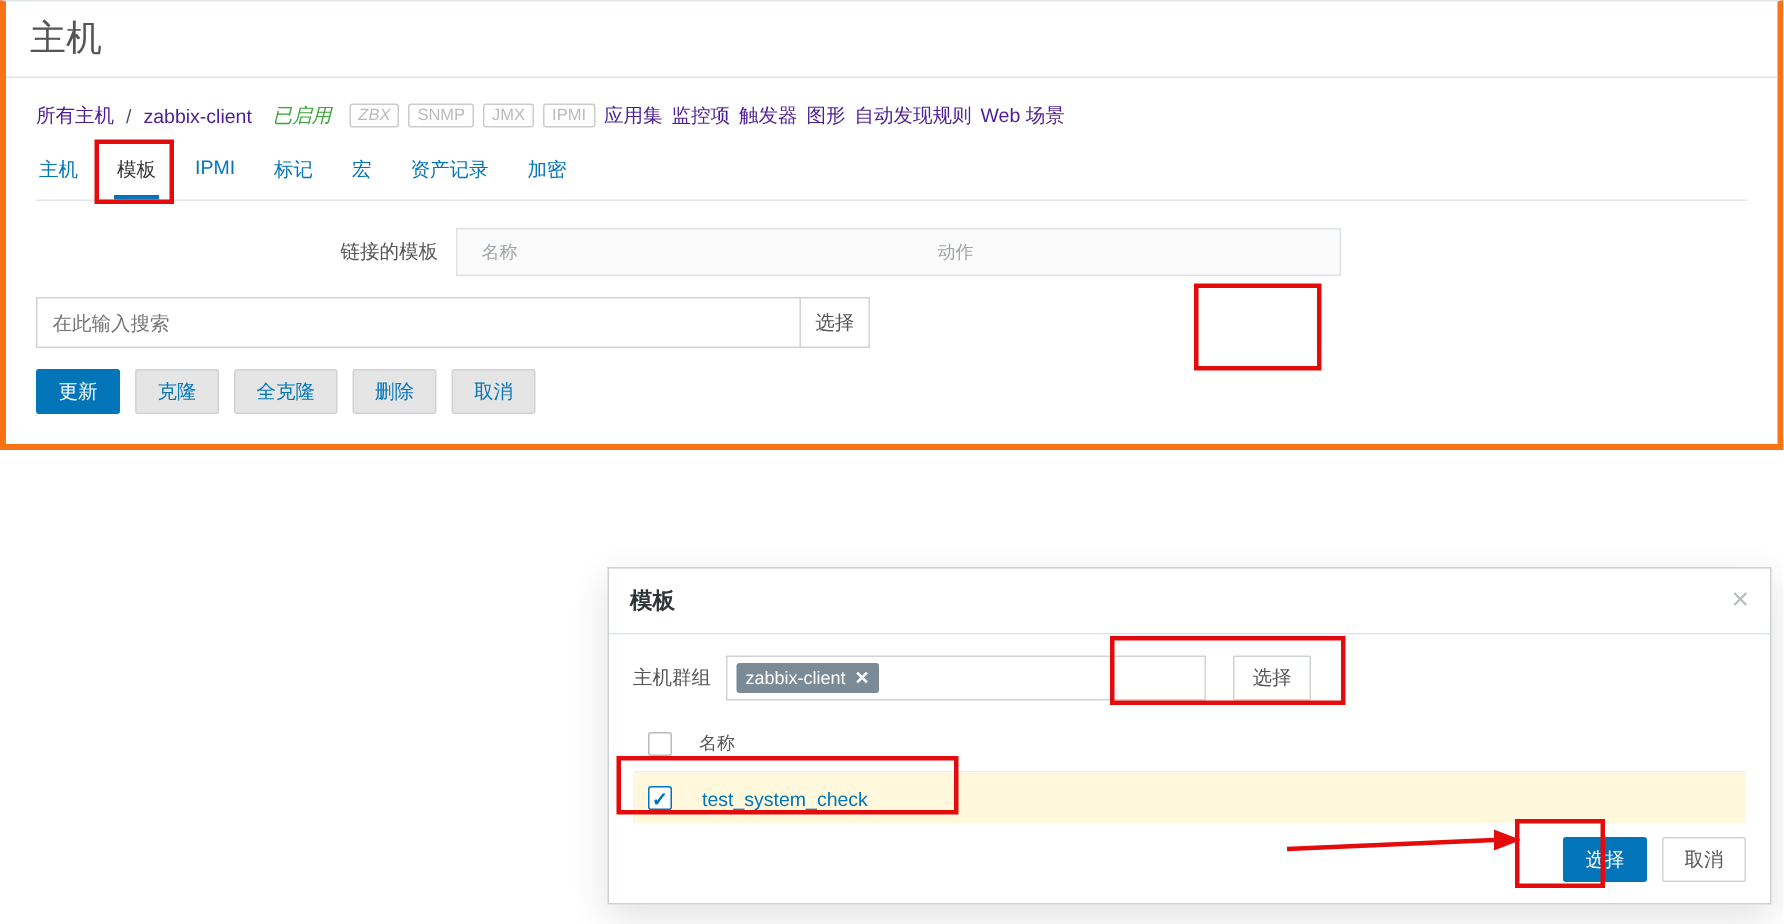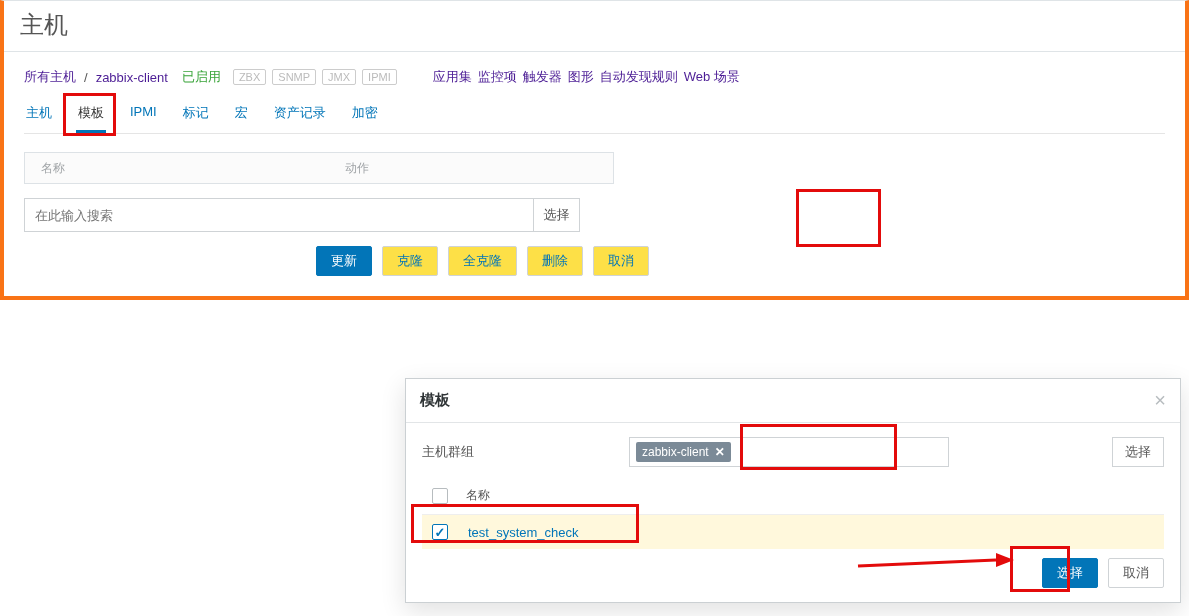--- a/index.html
+++ b/index.html
@@ -22,34 +22,34 @@
   
   .form-area { padding: 18px 0 14px 0; }
   .form-row { display: flex; align-items: center; margin-bottom: 14px; }
   .form-label { width: 280px; text-align: right; padding-right: 12px; font-size: 13px; color: #555; }
   .form-field { flex: 0 0 auto; position: relative; }
   .linked-box { width: 590px; height: 32px; border: 1px solid #dde2e6; background: #fbfbfb; display: flex; align-items: center; padding: 0 16px; font-size: 12px; color: #a0a4a7; justify-content: flex-start; }
   .linked-box .col-action { margin-left: 280px; font-family: Liberation Mono, monospace; }
   .linknew-wrap { display:flex; align-items:center; position:relative; }
   .input-wide { width: 510px; height: 34px; border: 1px solid #cfd3d6; padding: 0 10px; font-size: 13px; color: #15803d; outline: none; }
   .btn-select-small { width: 46px; height: 34px; border: 1px solid #cfd3d6; border-left: none; background: #fff; font-size: 13px; color: #555; cursor: pointer; }
-  .actions-row { display: flex; gap: 10px; margin-left: 292px; margin-top: 6px; }
-  .btn { height: 30px; padding: 0 14px; font-size: 13px; border: 1px solid #cfd3d6; background: #fde047; color: #0275b8; cursor: pointer; border-radius: 2px; }
+  .actions-row { display: flex; gap: 10px; margin-top: 6px; }
+  .btn { height: 30px; padding: 0 14px; font-size: 13px; border: 1px solid #cfd3d6; background: #e5e5e5; color: #0275b8; cursor: pointer; border-radius: 2px; }
   .btn-primary { background: #0275b8; color: #fff; border-color: #0275b8; }
 
   
   .hl { position: absolute; border: 3px solid #e30b0b; pointer-events: none; }
 
   
   .modal { position: absolute; left: 405px; top: 378px; width: 776px; height: 225px; background: #fff; border: 1px solid #cbd0d3; box-shadow: 0 8px 24px rgba(0,0,0,0.12); }
   .modal-hd { display: flex; justify-content: space-between; align-items: center; padding: 10px 14px; border-bottom: 1px solid #e2e5e7; }
   .modal-title { font-size: 15px; font-weight: bold; color: #2f3436; }
   .modal-close { color: #b7bcbf; font-size: 20px; cursor: pointer; }
   .modal-body { padding: 14px 16px 6px; }
-  .filter-row { display: flex; align-items: center; justify-content: space-between; gap: 10px; margin-bottom: 14px; }
+  .filter-row { display: flex; align-items: center; justify-content: flex-start; gap: 10px; margin-bottom: 14px; }
   .filter-label { font-size: 13px; color: #555; }
   .chip-input { width: 320px; height: 30px; border: 1px solid #cfd3d6; display:flex; align-items:center; padding: 0 6px; }
   .chip { display: inline-flex; align-items: center; background: #7b8a97; color: #fff; font-size: 12px; padding: 3px 6px; border-radius: 2px; }
   .chip .x { margin-left: 6px; font-weight: bold; cursor: pointer; }
   .btn-select-m { height: 30px; padding: 0 12px; border:1px solid #cfd3d6; background:#fff; font-size:13px; color:#555; cursor:pointer; margin-left:8px; }
   .table-hd { display:flex; align-items:center; padding: 6px 10px 10px; border-bottom:1px solid #eee; }
   .chk { width:16px; height:16px; border:1px solid #b7bcbf; display:inline-flex; align-items:center; justify-content:center; background:#fff; border-radius:2px; }
   .col-name-h { margin-left: 18px; font-size: 12px; color: #555; }
   .table-row { display:flex; align-items:center; padding: 9px 10px; background: #fff8dc; }
   .chk.checked { border-color:#0275b8; color:#0275b8; font-size:13px; font-weight:bold; }
@@ -64,45 +64,46 @@
 </head>
 <body>
 
 <div class="upper" style="height:300px;">
   <div class="page-title">主机</div>
   <div class="content">
     <div class="path-row">
       <a href="#">所有主机</a>
       <span class="sep">/</span>
       <a href="#">zabbix-client</a>
-      <span class="enabled" style="margin-left:8px;">已启用</span>
-      <span class="tagpill" style="margin-left:6px;">ZBX</span>
+      <span class="enabled" style="margin-left:8px;font-style:italic;">已启用</span>
+      <span class="tagpill" style="margin-left:6px;font-style:italic;">ZBX</span>
       <span class="tagpill">SNMP</span>
       <span class="tagpill">JMX</span>
       <span class="tagpill">IPMI</span>
-      <a href="#" class="nav-link" style="margin-left:30px;">应用集</a>
+      <a href="#" class="nav-link" style="margin-left:0;">应用集</a>
       <a href="#" class="nav-link">监控项</a>
       <a href="#" class="nav-link">触发器</a>
       <a href="#" class="nav-link">图形</a>
       <a href="#" class="nav-link">自动发现规则</a>
       <a href="#" class="nav-link">Web 场景</a>
     </div>
 
     <div class="sub-tabs">
       <a href="#">主机</a>
       <a href="#" class="active">模板</a>
       <a href="#">IPMI</a>
       <a href="#">标记</a>
       <a href="#">宏</a>
       <a href="#">资产记录</a>
       <a href="#">加密</a>
     </div>
 
     <div class="form-area">
       <div class="form-row">
+        <div class="form-label">链接的模板</div>
         <div class="form-field">
           <div class="linked-box">
             <span>名称</span>
             <span class="col-action">动作</span>
           </div>
         </div>
       </div>
 
       <div class="form-row">
         <div class="form-field linknew-wrap">

